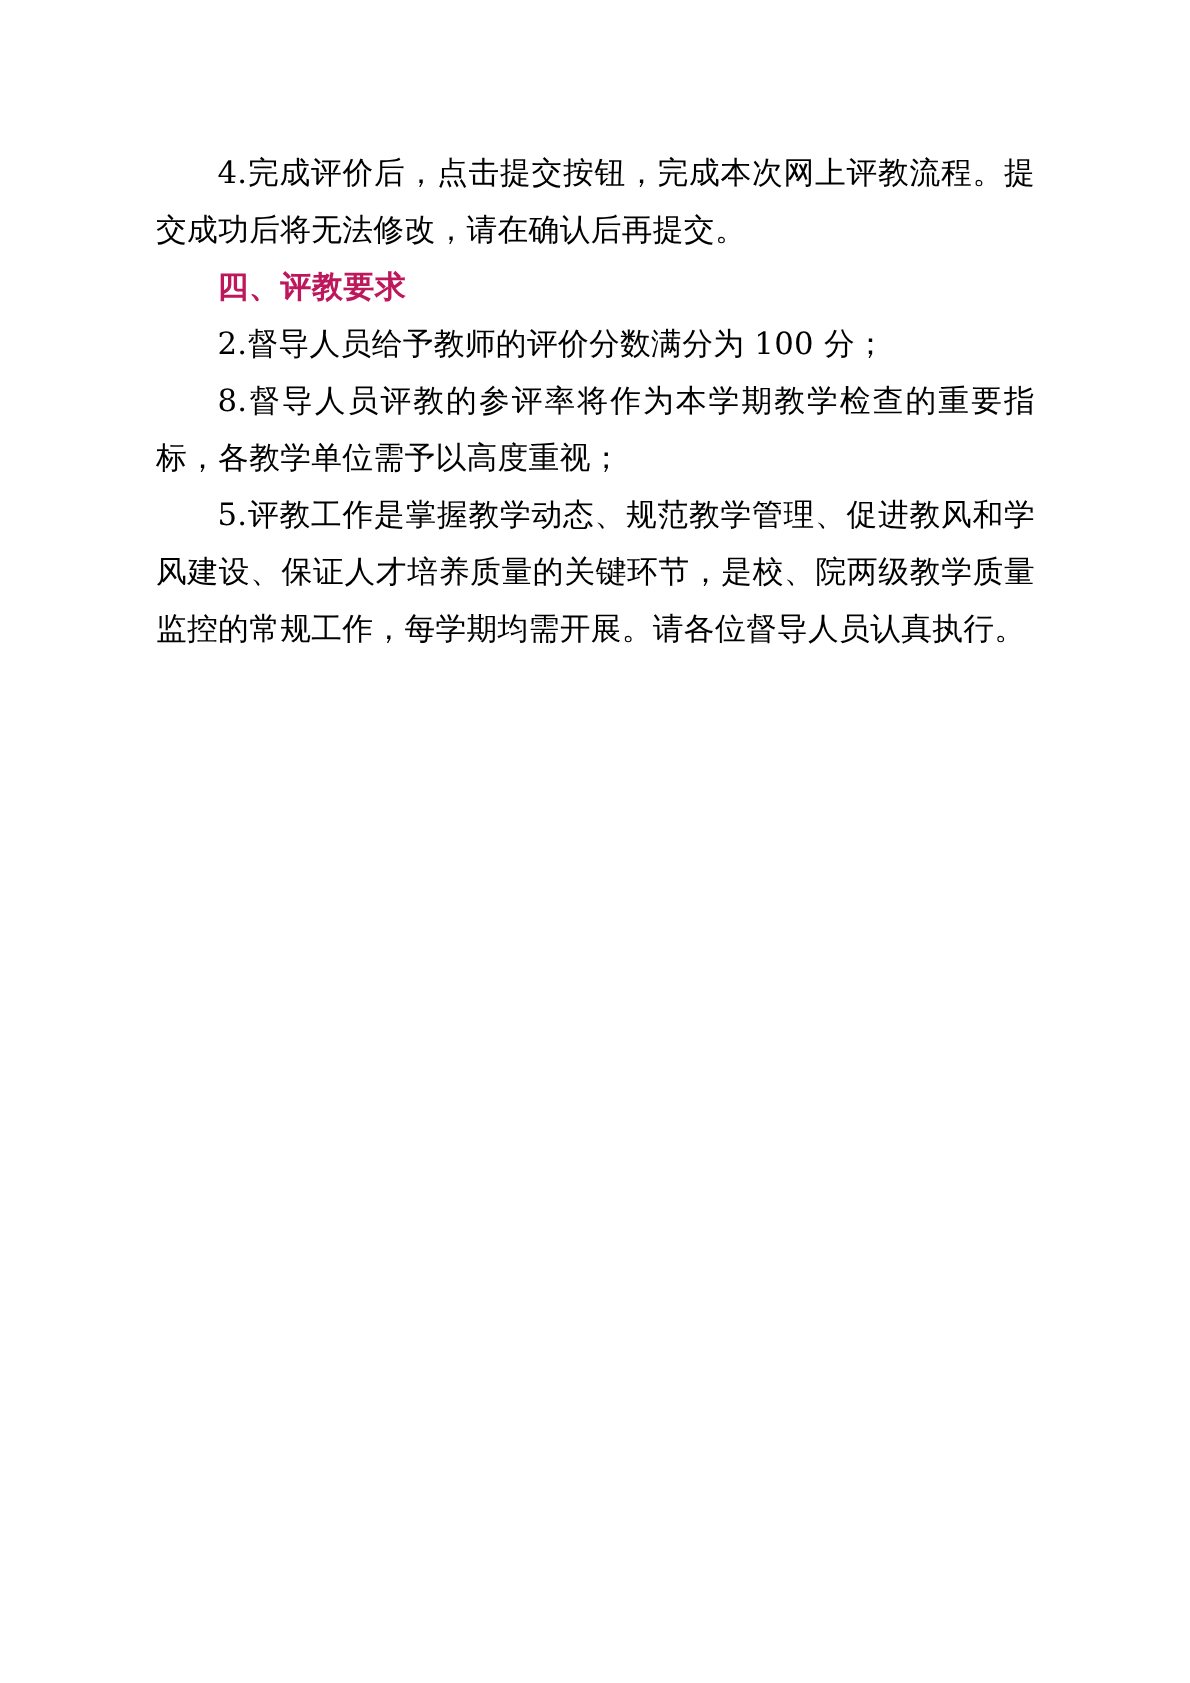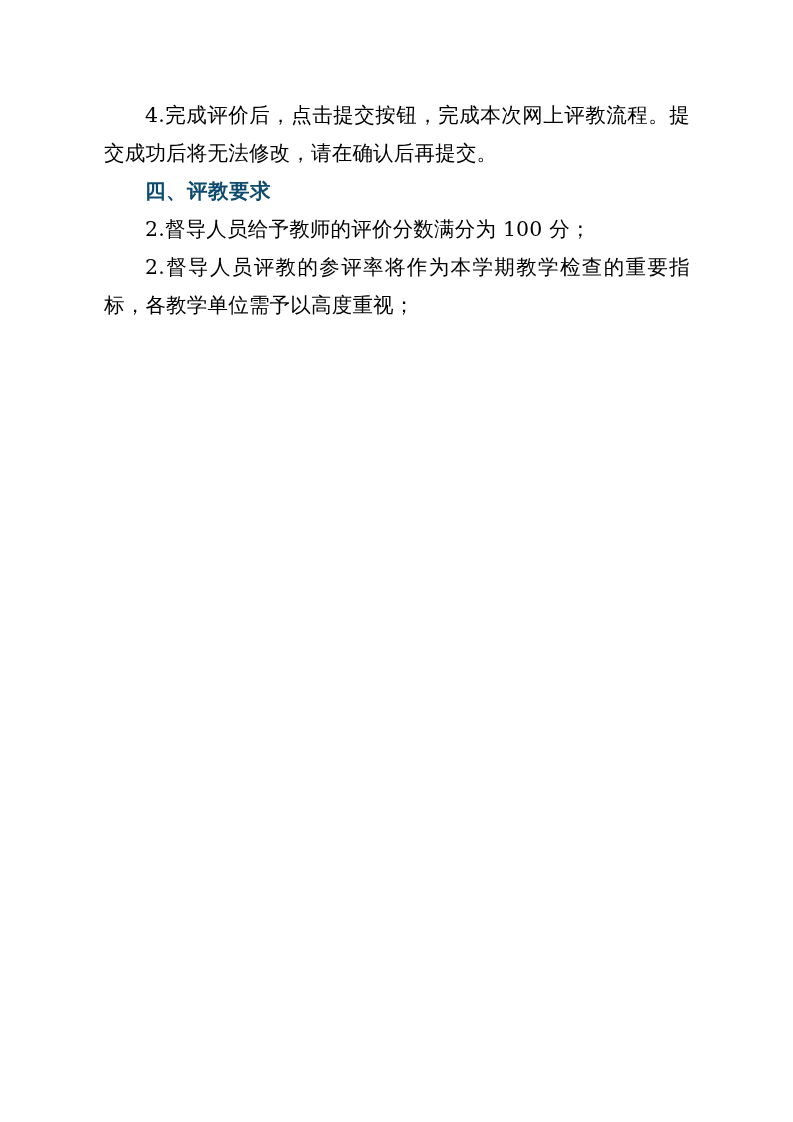--- a/index.html
+++ b/index.html
@@ -32,21 +32,21 @@
     text-justify: inter-ideograph;
     margin: 0 0 0 0;
     letter-spacing: 0.2px;
   }
   .para.indent {
     text-indent: 41px;
   }
   .heading {
     font-size: 20.5px;
     line-height: 38px;
-    color: #0c4a6e;
+    color: #be185d;
     font-weight: bold;
     text-indent: 41px;
     font-family: "DejaVu Sans", "Liberation Sans", sans-serif;
     letter-spacing: 0.5px;
   }
   .sign-block {
     position: absolute;
     left: 0;
     top: 690px;
     width: 793px;
@@ -55,21 +55,22 @@
 </style>
 </head>
 <body>
 
 <div class="page">
 
   <div class="doc-body">
     <p class="para indent">4.完成评价后，点击提交按钮，完成本次网上评教流程。提交成功后将无法修改，请在确认后再提交。</p>
     <p class="para heading">四、评教要求</p>
     <p class="para indent">2.督导人员给予教师的评价分数满分为 100 分；</p>
-    <p class="para indent">2.督导人员评教的参评率将作为本学期教学检查的重要指标，各教学单位需予以高度重视；</p>
+    <p class="para indent">8.督导人员评教的参评率将作为本学期教学检查的重要指标，各教学单位需予以高度重视；</p>
+    <p class="para indent">5.评教工作是掌握教学动态、规范教学管理、促进教风和学风建设、保证人才培养质量的关键环节，是校、院两级教学质量监控的常规工作，每学期均需开展。请各位督导人员认真执行。</p>
   </div>
 
   <div class="sign-block">
 
     
 
     
 
     
 

